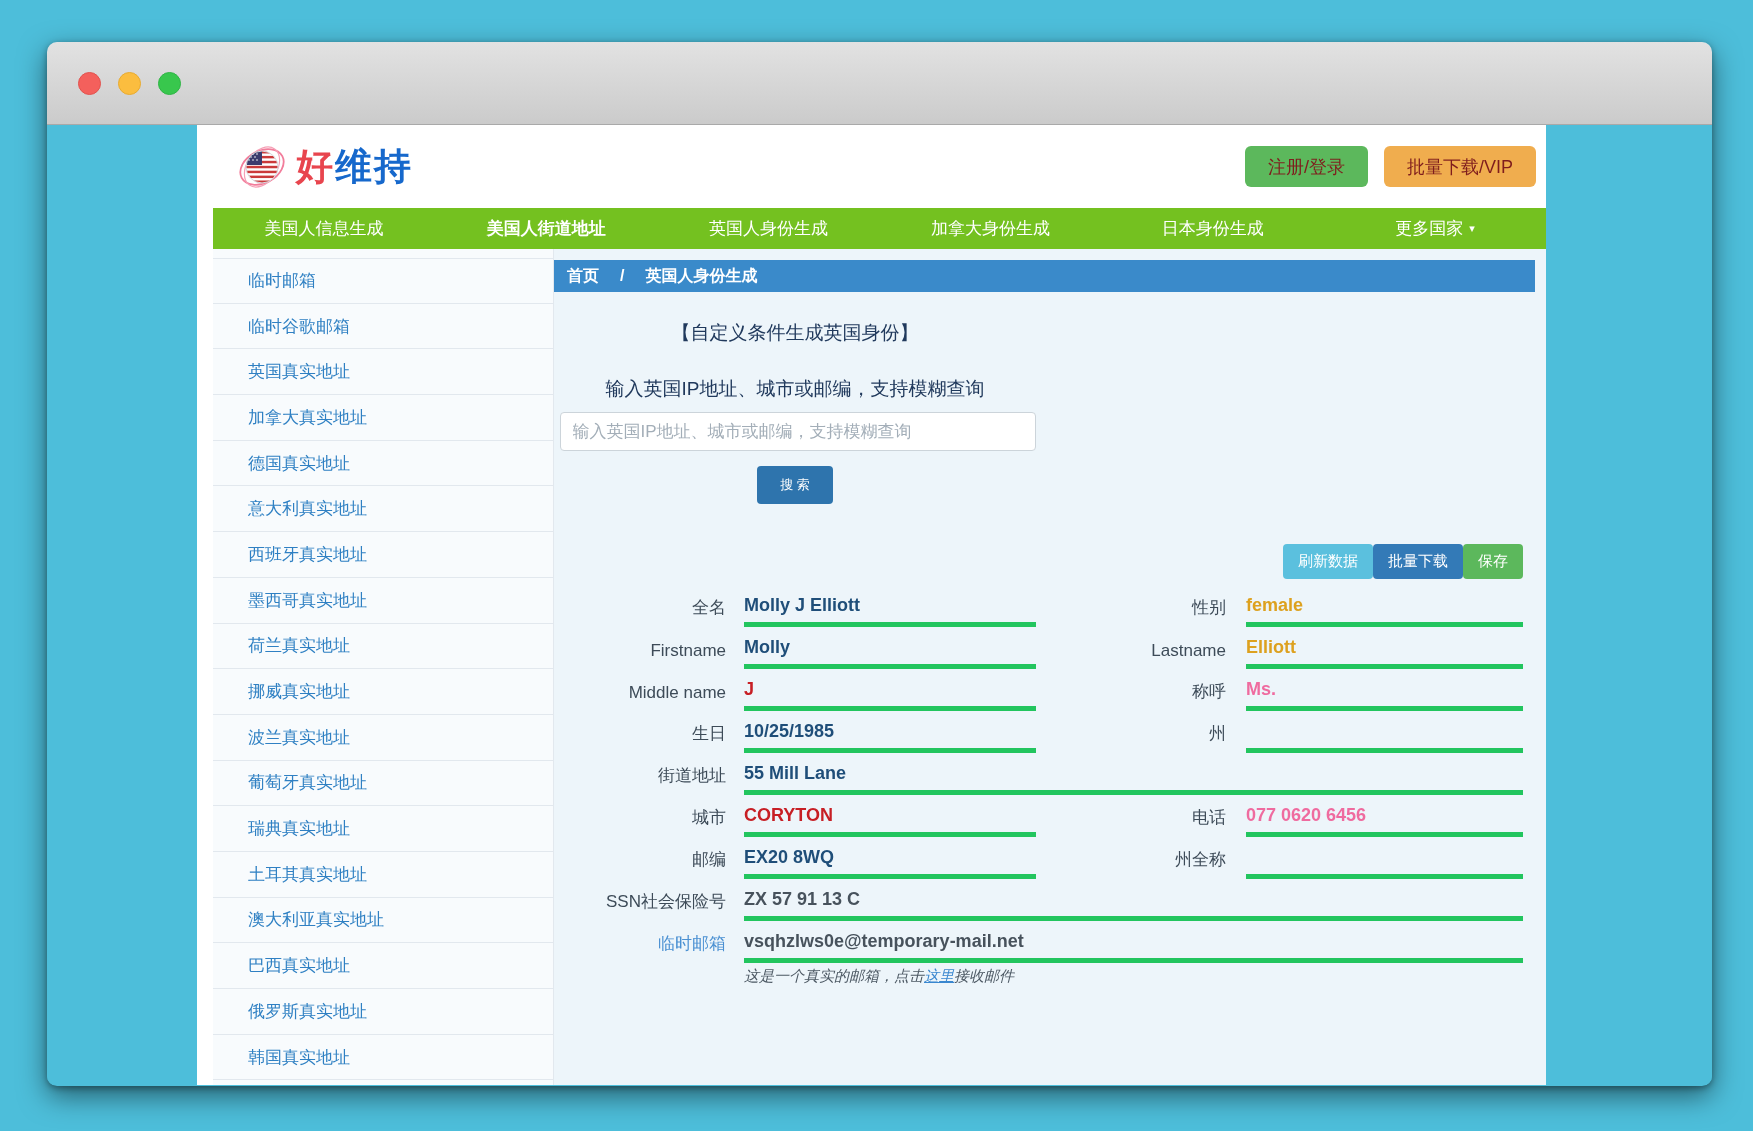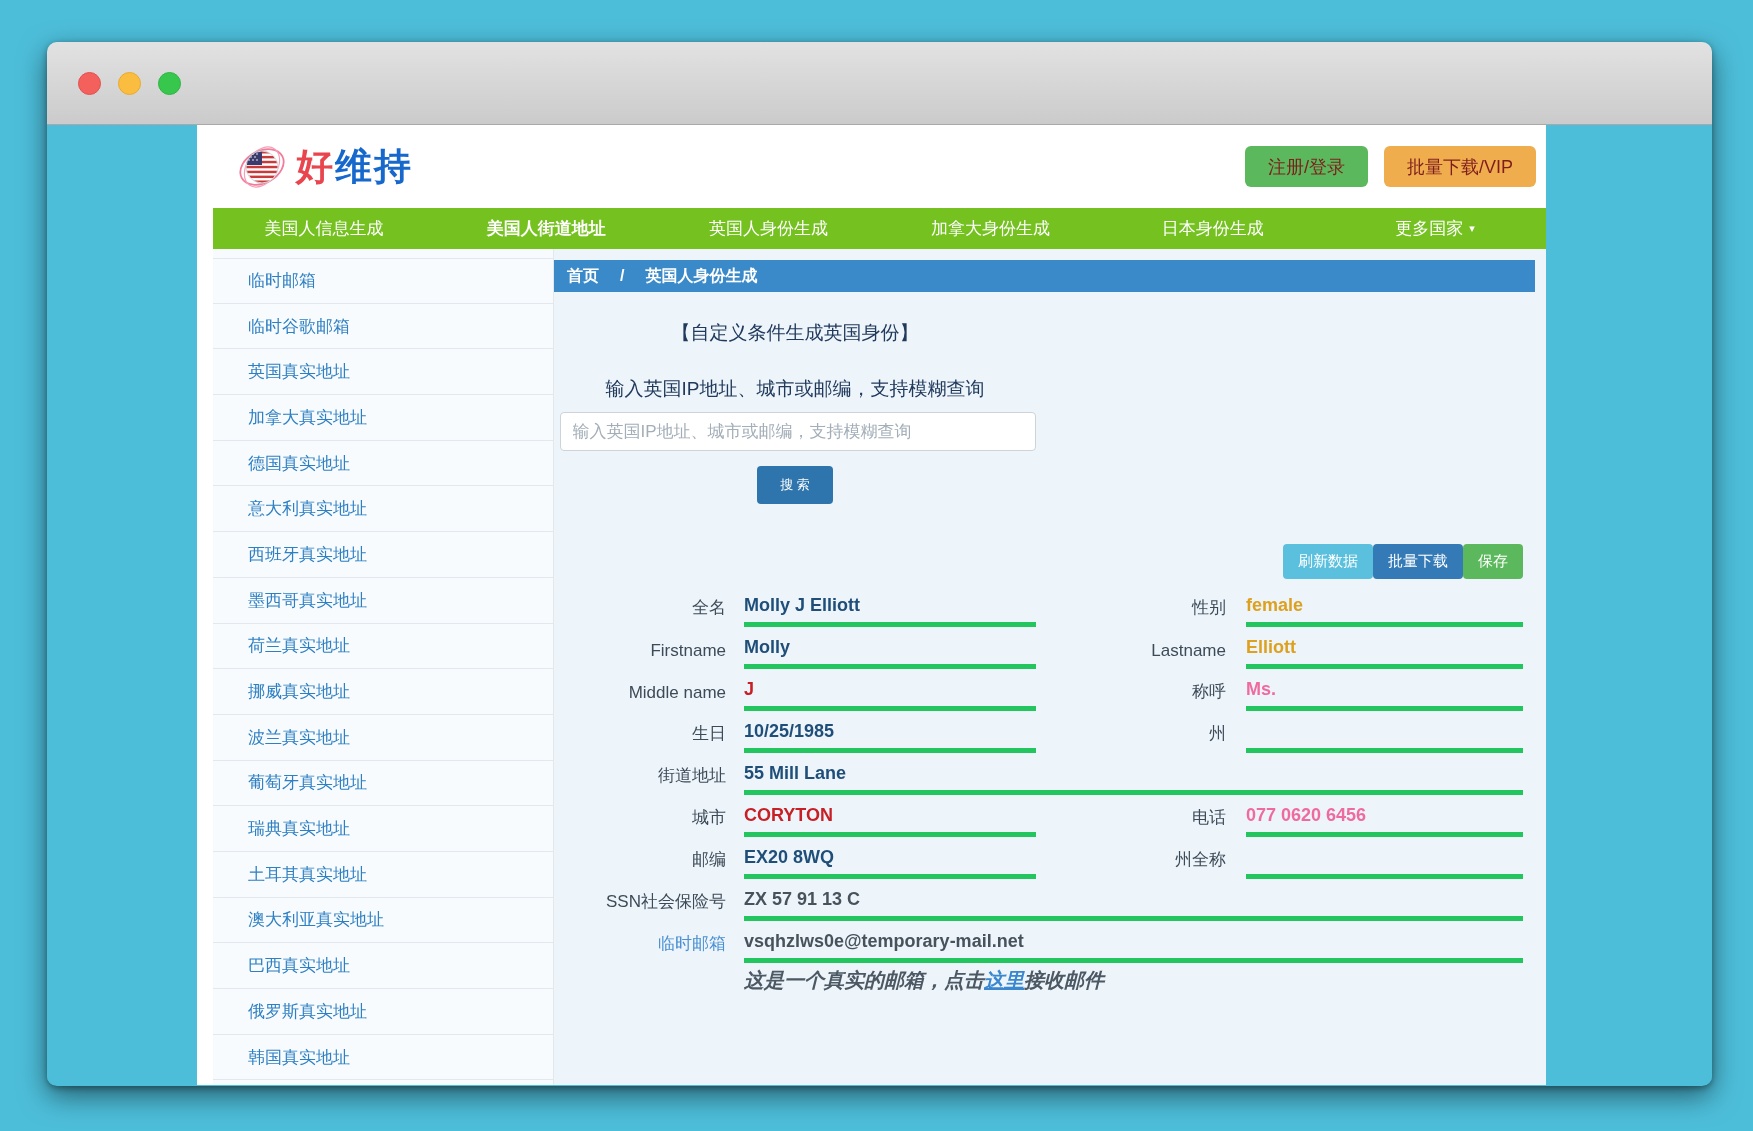--- a/index.html
+++ b/index.html
@@ -83,21 +83,21 @@
   .frow .fvalue:nth-child(2) { margin-left:18px; }
   .fvalue.full { flex:1; }
   .frow .flabel + .fvalue.full { flex:1; }
   .fvalue.half2 { flex:1; }
   .navy { color:#1f4e79; }
   .gold { color:#dda11f; }
   .pink { color:#ef6b9f; }
   .red  { color:#c71f25; }
   .dark { color:#47525c; }
 
-  .note { margin:4px 23px 0 190px; font-style:italic; font-size:20px; color:#4c5863;font-weight:bold; }
+  .note { margin:4px 23px 0 190px; font-style:italic; font-size:15px; color:#4c5863; }
   .note-link { color:#3a87cf; text-decoration:underline; cursor:pointer; font-style:italic; }
 </style>
 </head>
 <body>
 
 <div class="window">
   <div class="titlebar">
     <span class="light red"></span>
     <span class="light yellow"></span>
     <span class="light green"></span>

